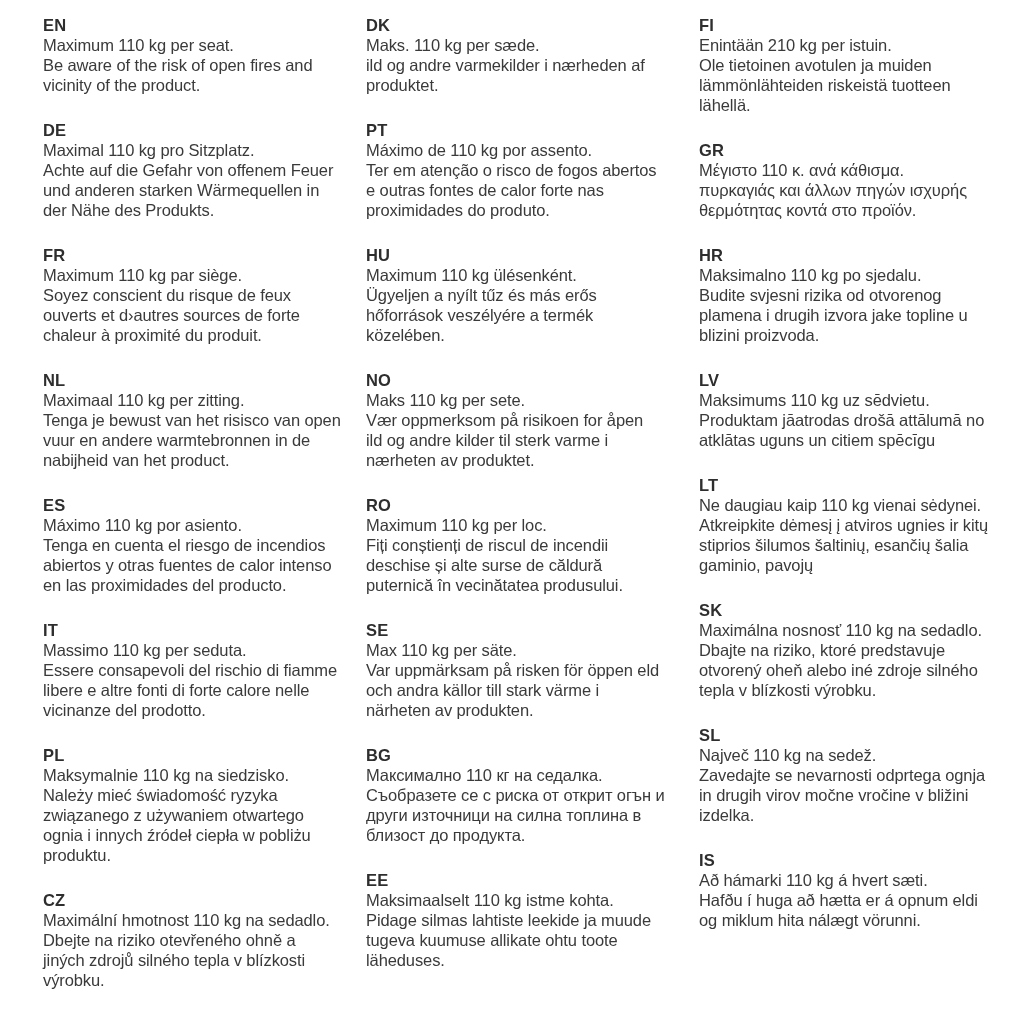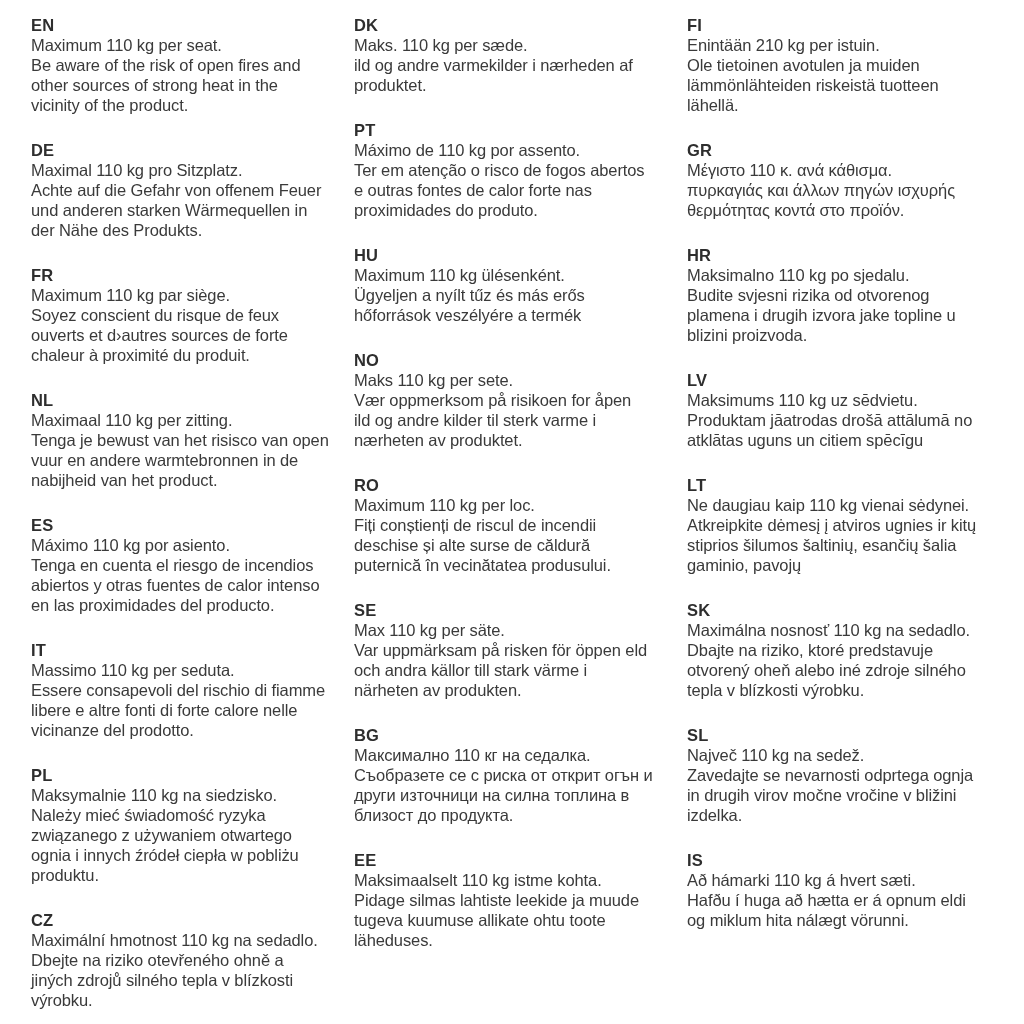--- a/index.html
+++ b/index.html
@@ -22,21 +22,21 @@
     display: flex;
     align-items: flex-start;
   }
   .col {
     box-sizing: border-box;
   }
   .col-0 { width: 323px; }
   .col-1 { width: 333px; }
   .col-2 { width: 330px; }
   .lang-block {
-    margin: 0 0 25px 4px;
+    margin: 0 0 25px 16px;
   }
   .lang-code {
     font-size: 16.5px;
     line-height: 20px;
     font-weight: 700;
     color: #2e2e2e;
     margin: 0;
     letter-spacing: 0.2px;
   }
   .line {
@@ -50,21 +50,20 @@
 </head>
 <body>
 
 <div class="page">
   <div class="columns">
     <div class="col col-0">
         <section class="lang-block">
           <h2 class="lang-code">EN</h2>
           <div class="line">Maximum 110 kg per seat.</div>
           <div class="line">Be aware of the risk of open fires and</div>
-          <div class="line">other sources of strong heat in the</div>
           <div class="line">vicinity of the product.</div>
         </section>
         <section class="lang-block">
           <h2 class="lang-code">DE</h2>
           <div class="line">Maximal 110 kg pro Sitzplatz.</div>
           <div class="line">Achte auf die Gefahr von offenem Feuer</div>
           <div class="line">und anderen starken Wärmequellen in</div>
           <div class="line">der Nähe des Produkts.</div>
         </section>
         <section class="lang-block">
@@ -123,20 +122,21 @@
           <div class="line">Máximo de 110 kg por assento.</div>
           <div class="line">Ter em atenção o risco de fogos abertos</div>
           <div class="line">e outras fontes de calor forte nas</div>
           <div class="line">proximidades do produto.</div>
         </section>
         <section class="lang-block">
           <h2 class="lang-code">HU</h2>
           <div class="line">Maximum 110 kg ülésenként.</div>
           <div class="line">Ügyeljen a nyílt tűz és más erős</div>
           <div class="line">hőforrások veszélyére a termék</div>
+          <div class="line">közelében.</div>
         </section>
         <section class="lang-block">
           <h2 class="lang-code">NO</h2>
           <div class="line">Maks 110 kg per sete.</div>
           <div class="line">Vær oppmerksom på risikoen for åpen</div>
           <div class="line">ild og andre kilder til sterk varme i</div>
           <div class="line">nærheten av produktet.</div>
         </section>
         <section class="lang-block">
           <h2 class="lang-code">RO</h2>

